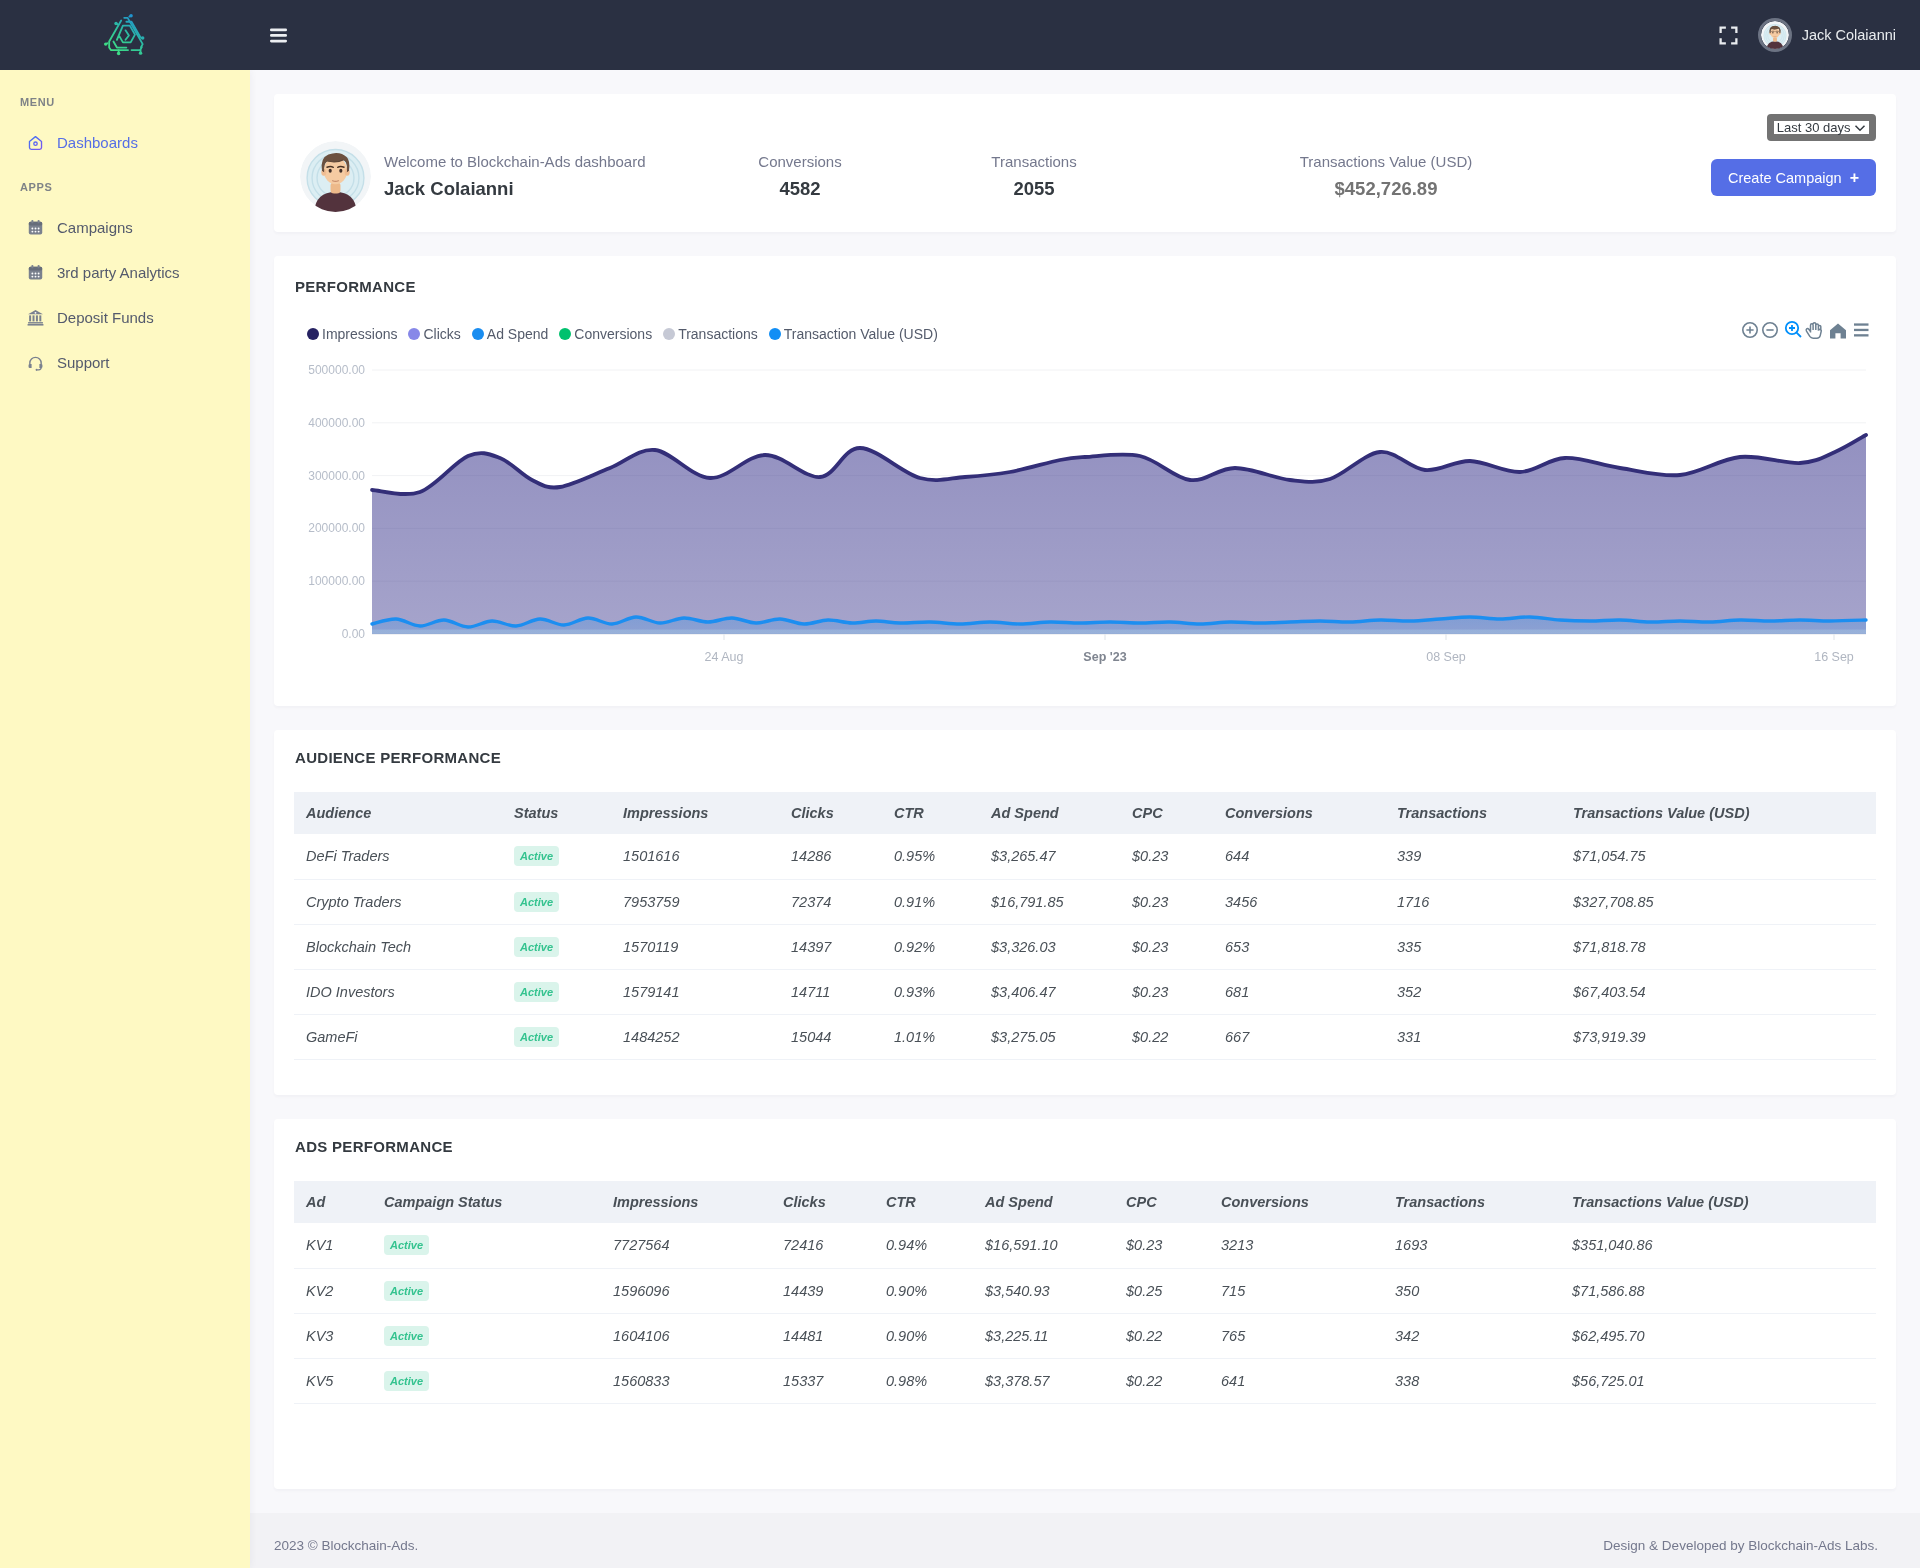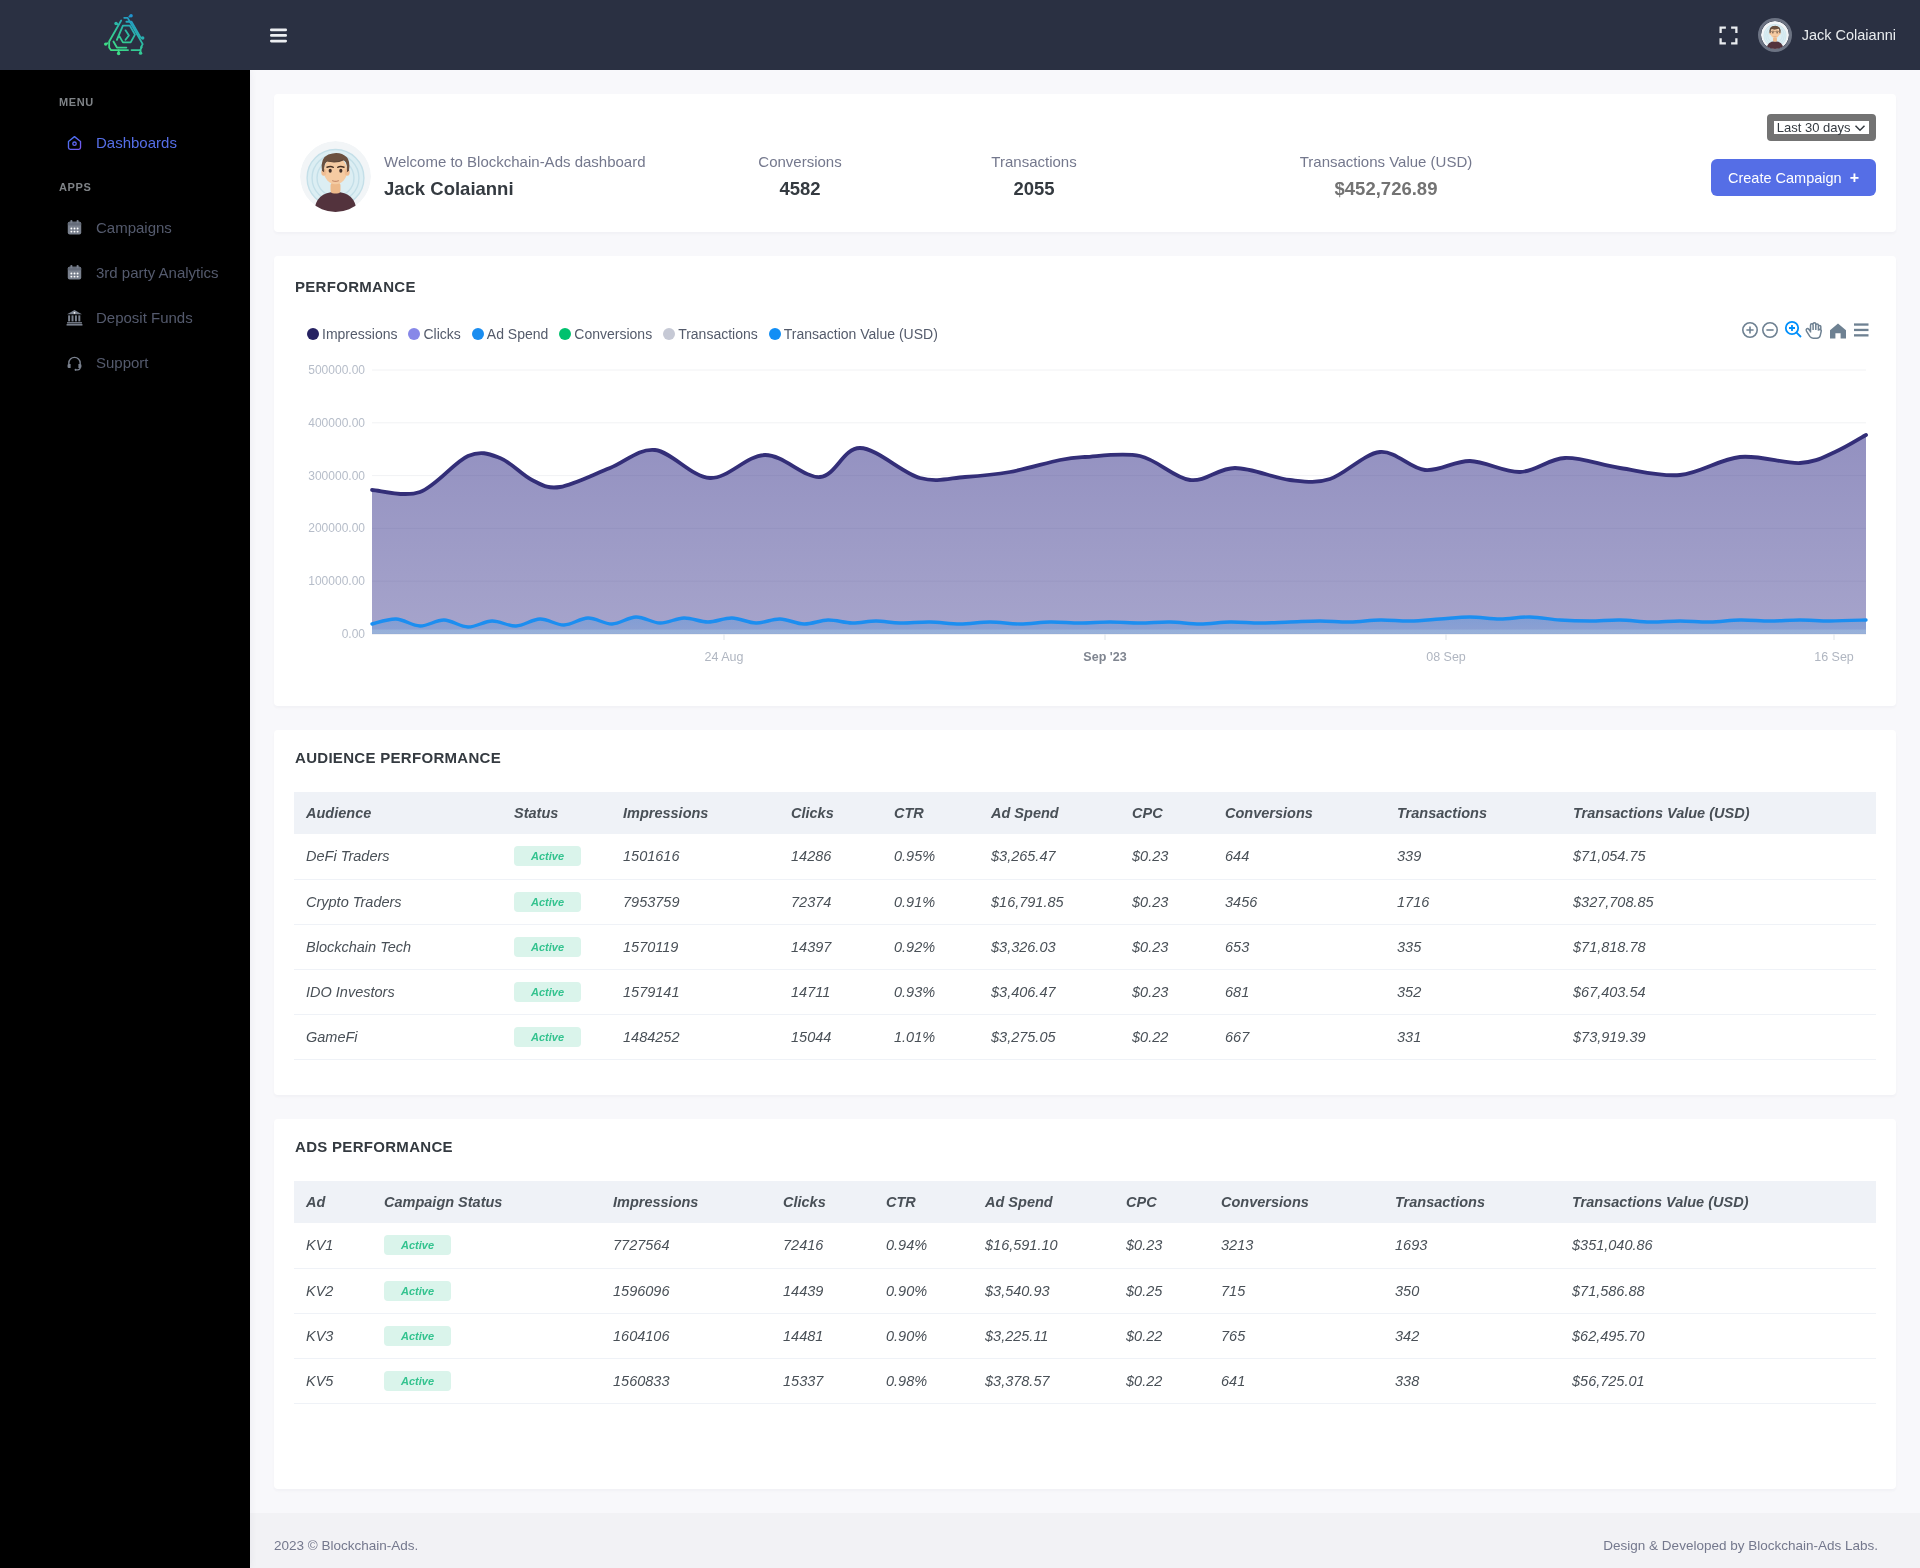--- a/index.html
+++ b/index.html
@@ -6,36 +6,36 @@
 *{margin:0;padding:0;box-sizing:border-box;}
 html,body{overflow:hidden;}
 body{font-family:"Liberation Sans",sans-serif;background:#f8f8fb;color:#495057;width:1920px;}
 #topbar{position:fixed;top:0;left:0;width:100%;height:70px;background:#2a3042;z-index:10;display:flex;align-items:center;}
 #logo-box{width:250px;height:70px;display:flex;align-items:center;justify-content:center;flex:0 0 250px;}
 #hamburger{margin-left:8px;width:40px;height:40px;display:flex;align-items:center;justify-content:center;}
 #topbar-right{margin-left:auto;display:flex;align-items:center;padding-right:24px;}
 #fs-icon{margin-right:19px;display:flex;}
 #user-chip{display:flex;align-items:center;}
 #user-chip .uname{color:#e9ecef;font-size:14.5px;margin-left:10px;}
-#sidebar{position:fixed;top:70px;left:0;width:250px;bottom:0;background:#000000;box-shadow:0 0 8px rgba(18,38,63,.06);z-index:9;padding-top:14px;padding-left:39px;}
+#sidebar{position:fixed;top:70px;left:0;width:250px;bottom:0;background:#fef9c3;box-shadow:0 0 8px rgba(18,38,63,.06);z-index:9;padding-top:14px;}
 .side-label{font-size:11px;font-weight:bold;color:#7f8387;letter-spacing:.6px;padding:12px 20px;}
 .side-item{display:flex;align-items:center;padding:0 20px 0 27px;height:45px;font-size:15px;color:#545a6d;}
 .side-item .ic{width:17px;height:20px;margin-right:13px;display:flex;align-items:center;justify-content:center;}
 .side-item.active{color:#556ee6;}
 #main{margin-left:250px;padding:24px 24px 0 24px;margin-top:70px;}
 .card{background:#fff;border-radius:4px;box-shadow:0 2px 3px rgba(18,38,63,.03);margin-bottom:24px;position:relative;}
 #card-welcome{height:138px;}
 #card-perf{height:450px;}
 #card-aud{height:365px;}
 #card-ads{height:370px;}
 .abs{position:absolute;}
 .muted{color:#74788d;}
 .card-title{font-size:15px;font-weight:bold;color:#343a40;letter-spacing:.3px;}
 #footer{margin-left:250px;height:60px;background:#f2f2f5;color:#74788d;font-size:13.5px;display:flex;align-items:center;justify-content:space-between;padding:5px 42px 0 24px;}
-.badge-active{display:inline-block;background:#daf4eb;color:#34c38f;font-size:11px;font-weight:bold;padding:4px 17px;border-radius:4px;}
+.badge-active{display:inline-block;background:#daf4eb;color:#34c38f;font-size:11px;font-weight:bold;padding:4px 6px;border-radius:4px;}
 .tbl-wrap{position:absolute;left:20px;top:62px;font-style:italic;}
 table.perf{width:1582px;border-collapse:collapse;table-layout:fixed;}
 table.perf th{background:#eff2f7;text-align:left;font-size:14.5px;font-weight:bold;color:#495057;padding:12px;height:42px;box-sizing:border-box;}
 table.perf td{font-size:14.5px;color:#495057;padding:12px;height:45px;box-sizing:border-box;border-bottom:1px solid #eff2f7;}
 .btn-outline{display:inline-flex;align-items:center;justify-content:center;background:#fff;border:7px solid #737373;border-radius:4px;height:27px;font-size:13px;color:#343a40;}
 .btn-primary{display:inline-flex;align-items:center;justify-content:center;background:#556ee6;border-radius:6px;color:#fff;font-size:14.5px;}
 </style>
 </head>
 <body>
 <header id="topbar">

